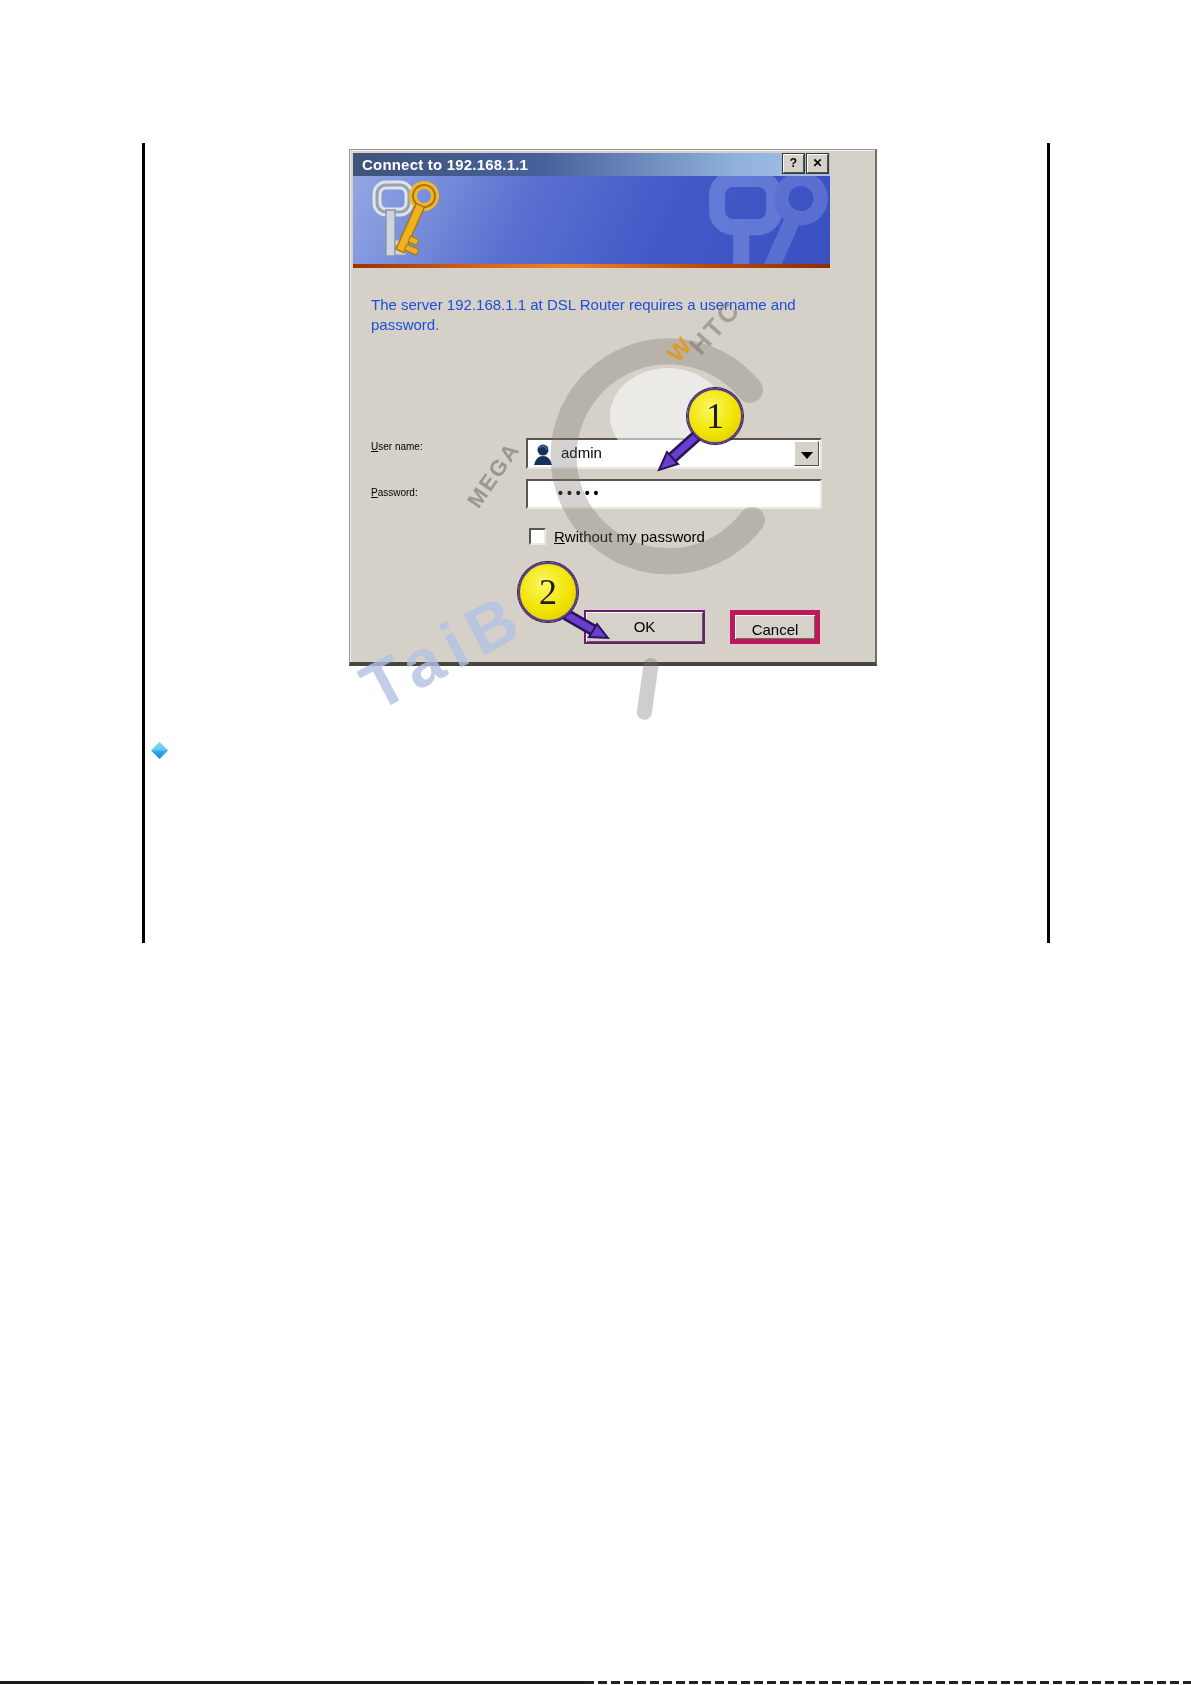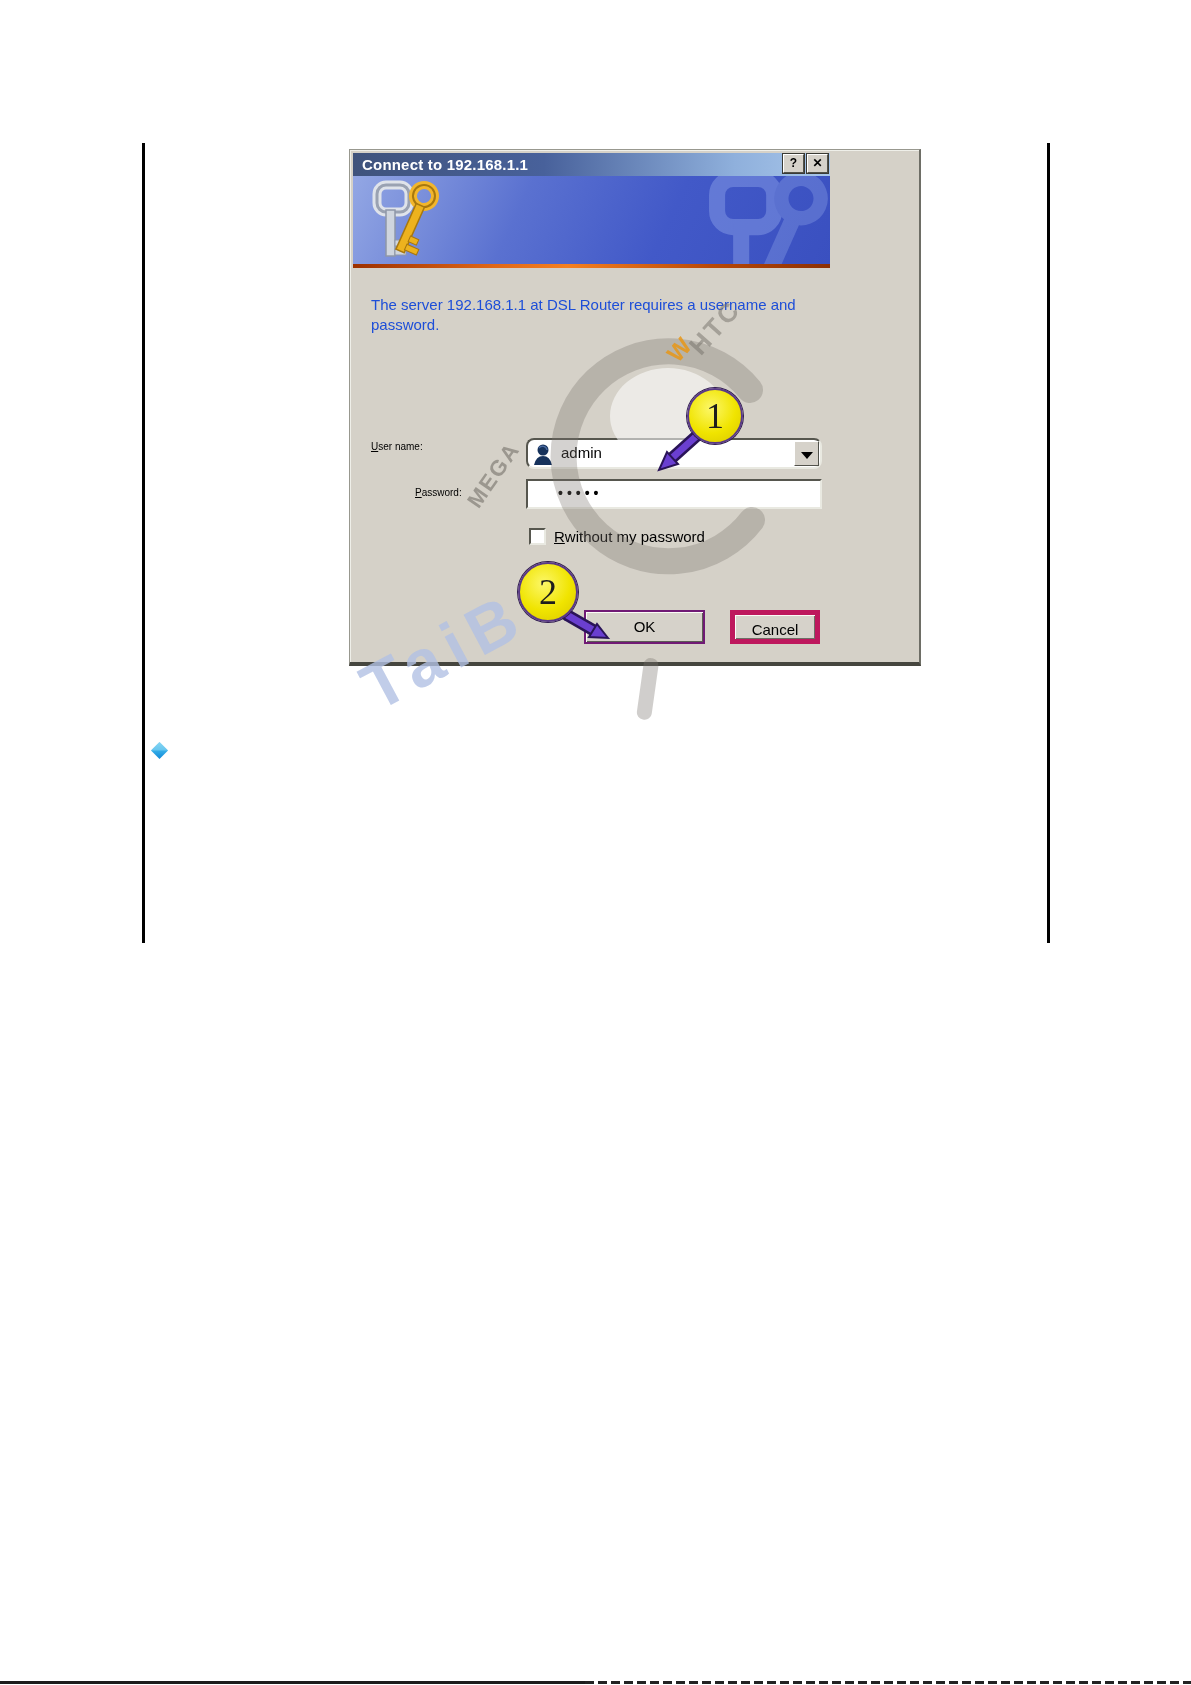--- a/index.html
+++ b/index.html
@@ -11,21 +11,21 @@
   .vline{position:absolute;top:143px;height:800px;width:3px;background:#000;}
   .vline.left{left:142px;}
   .vline.right{left:1047px;}
   .bottom-solid{position:absolute;left:0;top:1681px;width:585px;height:3px;background:#1c1c1c;}
   .bottom-dash{position:absolute;left:585px;top:1681px;width:606px;height:3px;
     background:repeating-linear-gradient(90deg,#222 0 9px,transparent 9px 13px);}
 
   .diamond{position:absolute;left:151px;top:742px;width:17px;height:17px;}
 
   
-  .dialog{position:absolute;left:349px;top:149px;width:572px;height:517px;
+  .dialog{position:absolute;left:349px;top:149px;width:528px;height:517px;
     background:#d5d1c8;
     border:1px solid #98988f;border-right:2px solid #6e6e66;border-bottom:4px solid #46463f;
     box-shadow:inset 1px 1px 0 #efefe9;z-index:10;}
   .titlebar{position:absolute;left:3px;top:3px;width:477px;height:23px;
     background:linear-gradient(90deg,#3f537c 0%,#48619b 40%,#8fb0dc 80%,#a8c6ea 100%);
     color:#fff;font-weight:bold;font-size:15px;line-height:23px;padding-left:9px;
     letter-spacing:.2px;overflow:hidden;}
   .tb-btn{position:absolute;top:4px;width:21px;height:19px;background:#d6d2ca;
     border:1px solid;border-color:#ffffff #52524b #52524b #ffffff;
     font-size:12px;font-weight:bold;color:#000;text-align:center;line-height:16px;
@@ -38,25 +38,25 @@
   .banner svg{position:absolute;}
   .orangebar{position:absolute;left:3px;top:114px;width:477px;height:4px;
     background:linear-gradient(90deg,#9c3000,#e06818 30%,#f58020 45%,#b84808 75%,#8c3004);}
 
   .para{position:absolute;left:21px;font-size:15px;line-height:19.5px;color:#1d4ed8;}
   .para1{top:145px;width:425px;}
   .para2{top:201px;width:445px;}
 
   .fldlabel{position:absolute;left:21px;font-size:10px;}
   .lab-user{top:291px;}
-  .lab-pass{top:337px;margin-left:44px;}
+  .lab-pass{top:337px;}
   .accel{text-decoration:underline;}
 
   .sunken{background:#fff;border:2px solid;border-color:#56564e #e9e9e1 #e9e9e1 #56564e;}
-  .combo{position:absolute;left:176px;top:288px;width:296px;height:31px;border-radius:8px;}
+  .combo{position:absolute;left:176px;top:288px;width:296px;height:31px;}
   .combo .uicon{position:absolute;left:5px;top:3px;width:20px;height:22px;}
   .combo .val{position:absolute;left:33px;top:0;font-size:15px;line-height:26px;}
   .dropbtn{position:absolute;right:1px;top:1px;width:25px;height:25px;background:#d6d2ca;
     border:1px solid;border-color:#ffffff #52524b #52524b #ffffff;}
   .dropbtn .tri{position:absolute;left:6px;top:10px;width:0;height:0;
     border-left:6px solid transparent;border-right:6px solid transparent;border-top:7px solid #000;}
 
   .passfld{position:absolute;left:176px;top:329px;width:296px;height:30px;}
   .passfld .val{position:absolute;left:30px;top:0;font-size:14px;font-weight:bold;
     letter-spacing:4px;line-height:24px;}

